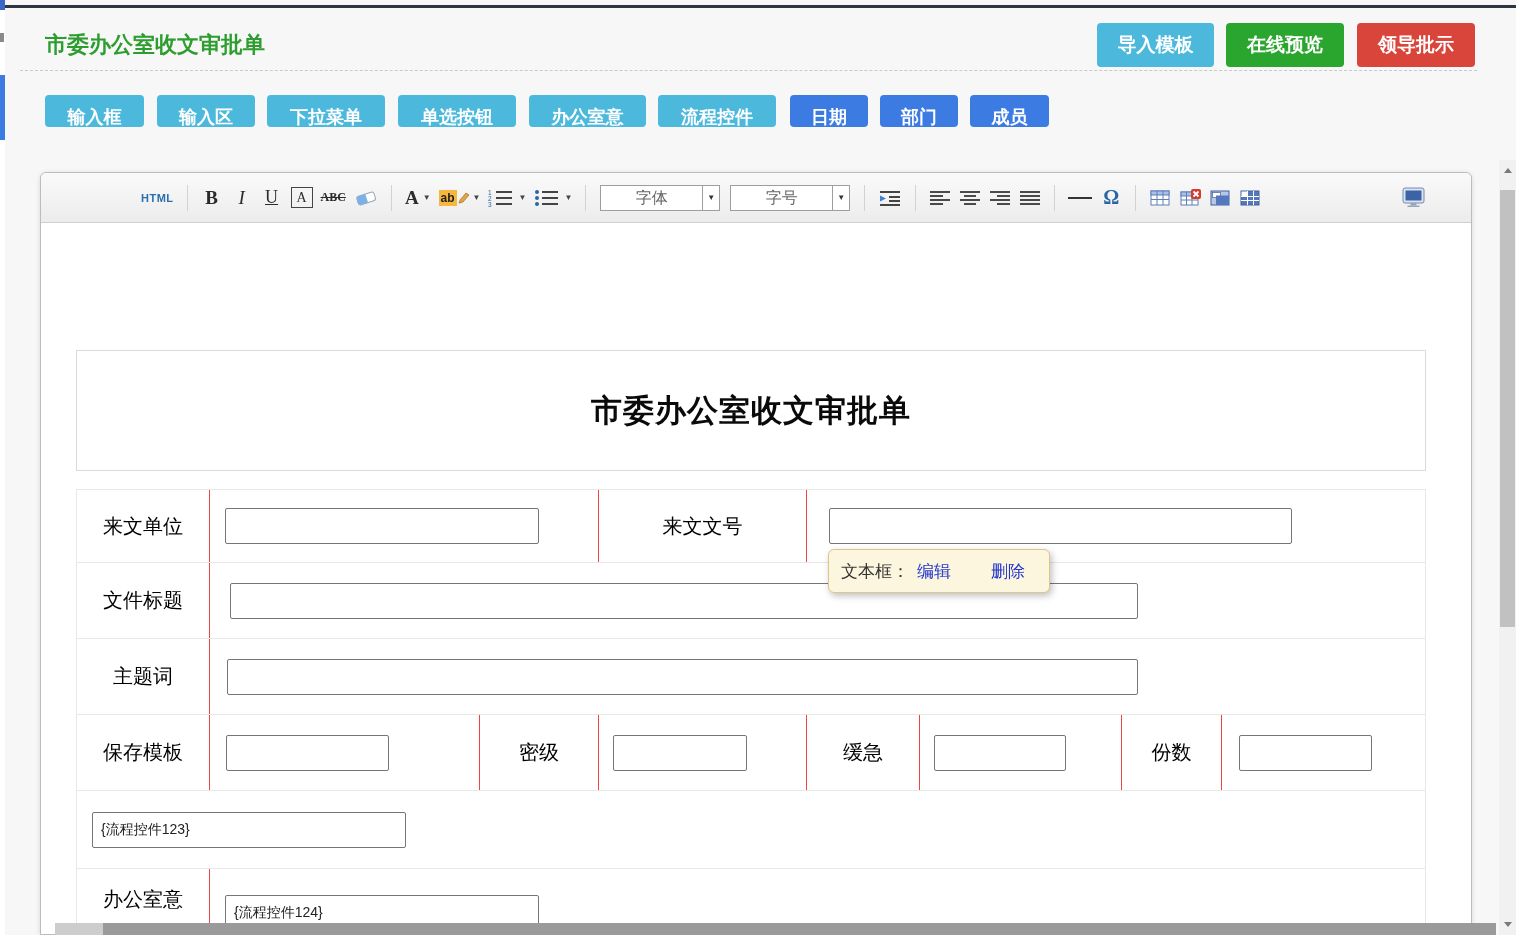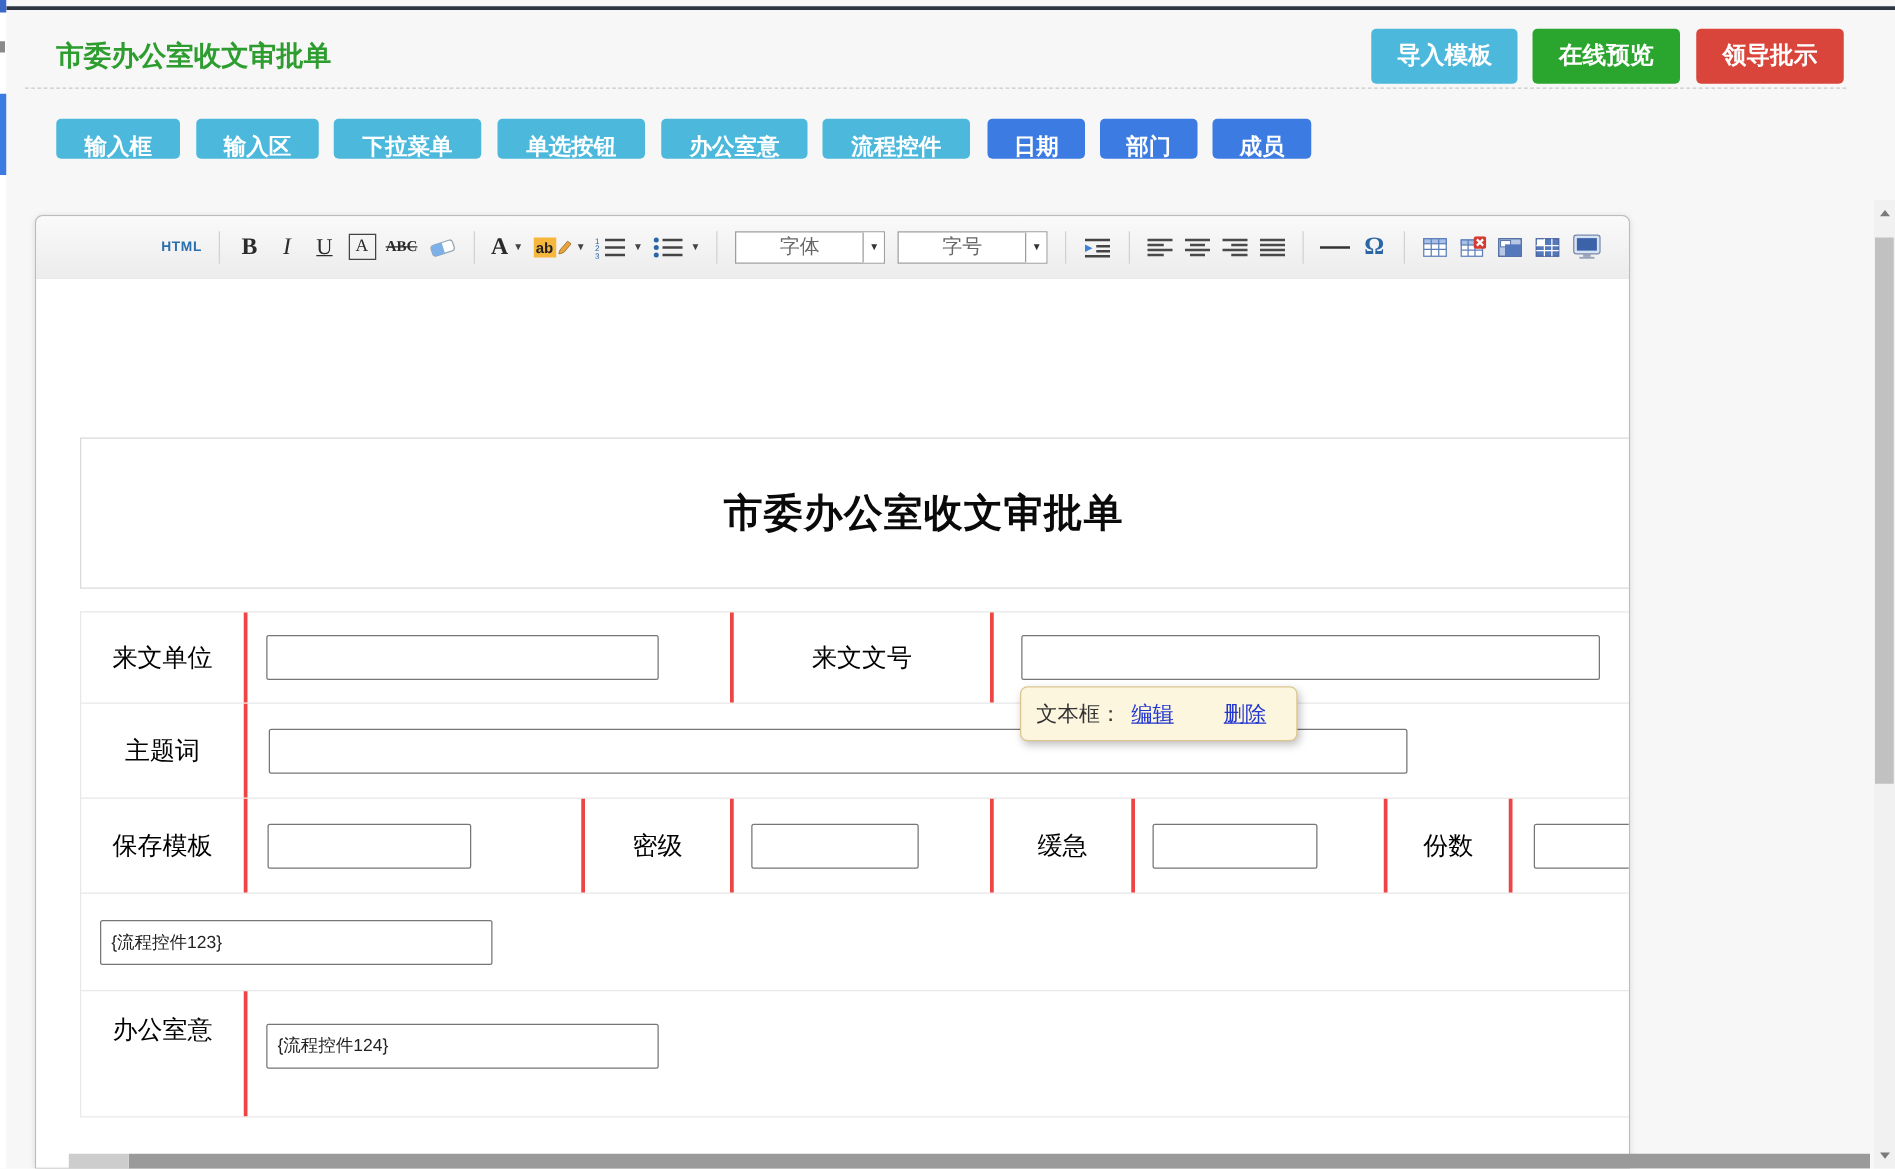--- a/index.html
+++ b/index.html
@@ -21,21 +21,21 @@
   .abtn.preview { left:1226px; width:118px; background:#2aa52d; }
   .abtn.save { left:1357px; width:118px; background:#d9453a; }
   .hdr-divider { position:absolute; left:20px; top:70px; width:1457px; height:0; border-top:1px dashed #c9c9c9; z-index:3; }
 
   .cbtn { position:absolute; top:95px; height:32px; border:none; border-radius:4px; color:#fff;
           font:bold 18px "Liberation Serif", serif; text-align:center; line-height:44px; cursor:pointer; z-index:3; }
   .cbtn.light { background:#4cb9dc; }
   .cbtn.primary { background:#3c7be2; }
 
   
-  .editor { position:absolute; left:28px; top:172px; width:1276px; height:763px; background:#fff;
+  .editor { position:absolute; left:40px; top:172px; width:1432px; height:763px; background:#fff;
             border:1px solid #bcbcbc; border-radius:6px 6px 0 0; box-shadow:0 1px 5px rgba(0,0,0,.13); z-index:3; }
   .toolbar { position:absolute; left:0; top:0; right:0; height:50px; background:linear-gradient(#fafafa,#ececec);
              border-bottom:1px solid #cfcfcf; border-radius:6px 6px 0 0; display:flex; align-items:center;
              padding:0 30px 0 96px; }
   .tsep { width:1px; height:26px; background:#d2d2d2; margin:0 9px; flex:none; }
   .ti { display:flex; align-items:center; justify-content:center; height:30px; min-width:22px; margin:0 4px;
         color:#2b2b2b; cursor:pointer; flex:none; }
   .ti.html { font:bold 11px "Liberation Sans", sans-serif; color:#2a6fae; letter-spacing:.5px; }
   .ti.bold { font:bold 19px "Liberation Serif", serif; }
   .ti.italic { font:italic 19px "Liberation Serif", serif; }
@@ -53,36 +53,36 @@
   .spacer { flex:1; }
 
   
   .doc { position:absolute; left:0; top:50px; right:0; bottom:0; background:#fff; overflow:hidden; }
   .title-box { position:absolute; left:35px; top:127px; width:1350px; height:121px; border:1px solid #dadada;
                display:flex; align-items:center; justify-content:center; }
   .title-box .t { font-size:31px; font-weight:bold; color:#0a0a0a; letter-spacing:1px; }
 
   .ftable { position:absolute; left:35px; top:266px; width:1350px; border:1px solid #e8e8e8; }
   .frow { display:flex; border-bottom:1px solid #e8e8e8; }
-  .fcell { border-right:3px solid #ef4444; display:flex; align-items:center; flex:none; }
+  .fcell { border-right:1px solid #ef4444; display:flex; align-items:center; flex:none; }
   .fcell.last { border-right:none; }
   .flabel { justify-content:center; font-size:20px; color:#000; }
   .r1 { height:73px; } .r2 { height:76px; } .r3 { height:76px; } .r4 { height:76px; } .r5 { height:78px; }
   .r6 { height:100px; border-bottom:none; }
   .r6 .fcell { align-items:flex-start; }
   .r6 .flabel { padding-top:17px; }
   .tin { border:1px solid #767676; border-radius:2px; height:36px; background:#fff; font-size:14px; color:#222;
          padding:0 8px; font-family:"Liberation Sans", sans-serif; outline:none; }
 
   
   .tooltip { position:absolute; left:787px; top:326px; width:222px; height:44px; background:#fdf6df;
              border:1px solid #dcc68f; border-radius:6px; box-shadow:2px 3px 7px rgba(0,0,0,.25);
              display:flex; align-items:center; padding:0 12px; z-index:6;
              font:17px "Liberation Serif", serif; color:#333; }
-  .tooltip a { color:#2135d0; text-decoration:underline; cursor:pointer;text-align:right; }
+  .tooltip a { color:#2135d0; cursor:pointer;text-align:right; }
   .tooltip a.edit { margin-left:8px; }
   .tooltip a.del { margin-left:40px; }
 
   
   .sbar { position:absolute; right:0; top:160px; width:17px; height:775px; background:#f1f1f1; z-index:4; }
   .sb-btn { position:absolute; left:0; width:17px; height:17px; display:flex; align-items:center; justify-content:center; cursor:pointer; }
   .sb-up { top:2px; } .sb-down { bottom:2px; }
   .tri-up { width:0; height:0; border-left:4px solid transparent; border-right:4px solid transparent; border-bottom:5px solid #7a7a7a; }
   .tri-down { width:0; height:0; border-left:4px solid transparent; border-right:4px solid transparent; border-top:5px solid #7a7a7a; }
   .sb-thumb { position:absolute; left:1px; top:30px; width:15px; height:437px; background:#c1c1c1; cursor:pointer; }
@@ -289,20 +289,26 @@
           <div class="fcell flabel" style="width:133px;">来文单位</div>
           <div class="fcell" style="width:389px;">
               <input class="tin" style="margin-left: 15px; width: 314px;">
             </div>
           <div class="fcell flabel" style="width:208px;">来文文号</div>
           <div class="fcell last" style="width:618px;">
               <input class="tin" style="margin-left: 22px; width: 463px;">
             </div>
         </div>
 
+        <div class="frow r2">
+          <div class="fcell flabel" style="width:133px;">文件标题</div>
+          <div class="fcell last" style="width:1215px;">
+              <input class="tin" style="margin-left: 20px; width: 908px;">
+            </div>
+        </div>
 
         <div class="frow r3">
           <div class="fcell flabel" style="width:133px;">主题词</div>
           <div class="fcell last" style="width:1215px;">
               <input class="tin" style="margin-left: 17px; width: 911px;">
             </div>
         </div>
 
         <div class="frow r4">
           <div class="fcell flabel" style="width:133px;">保存模板</div>

